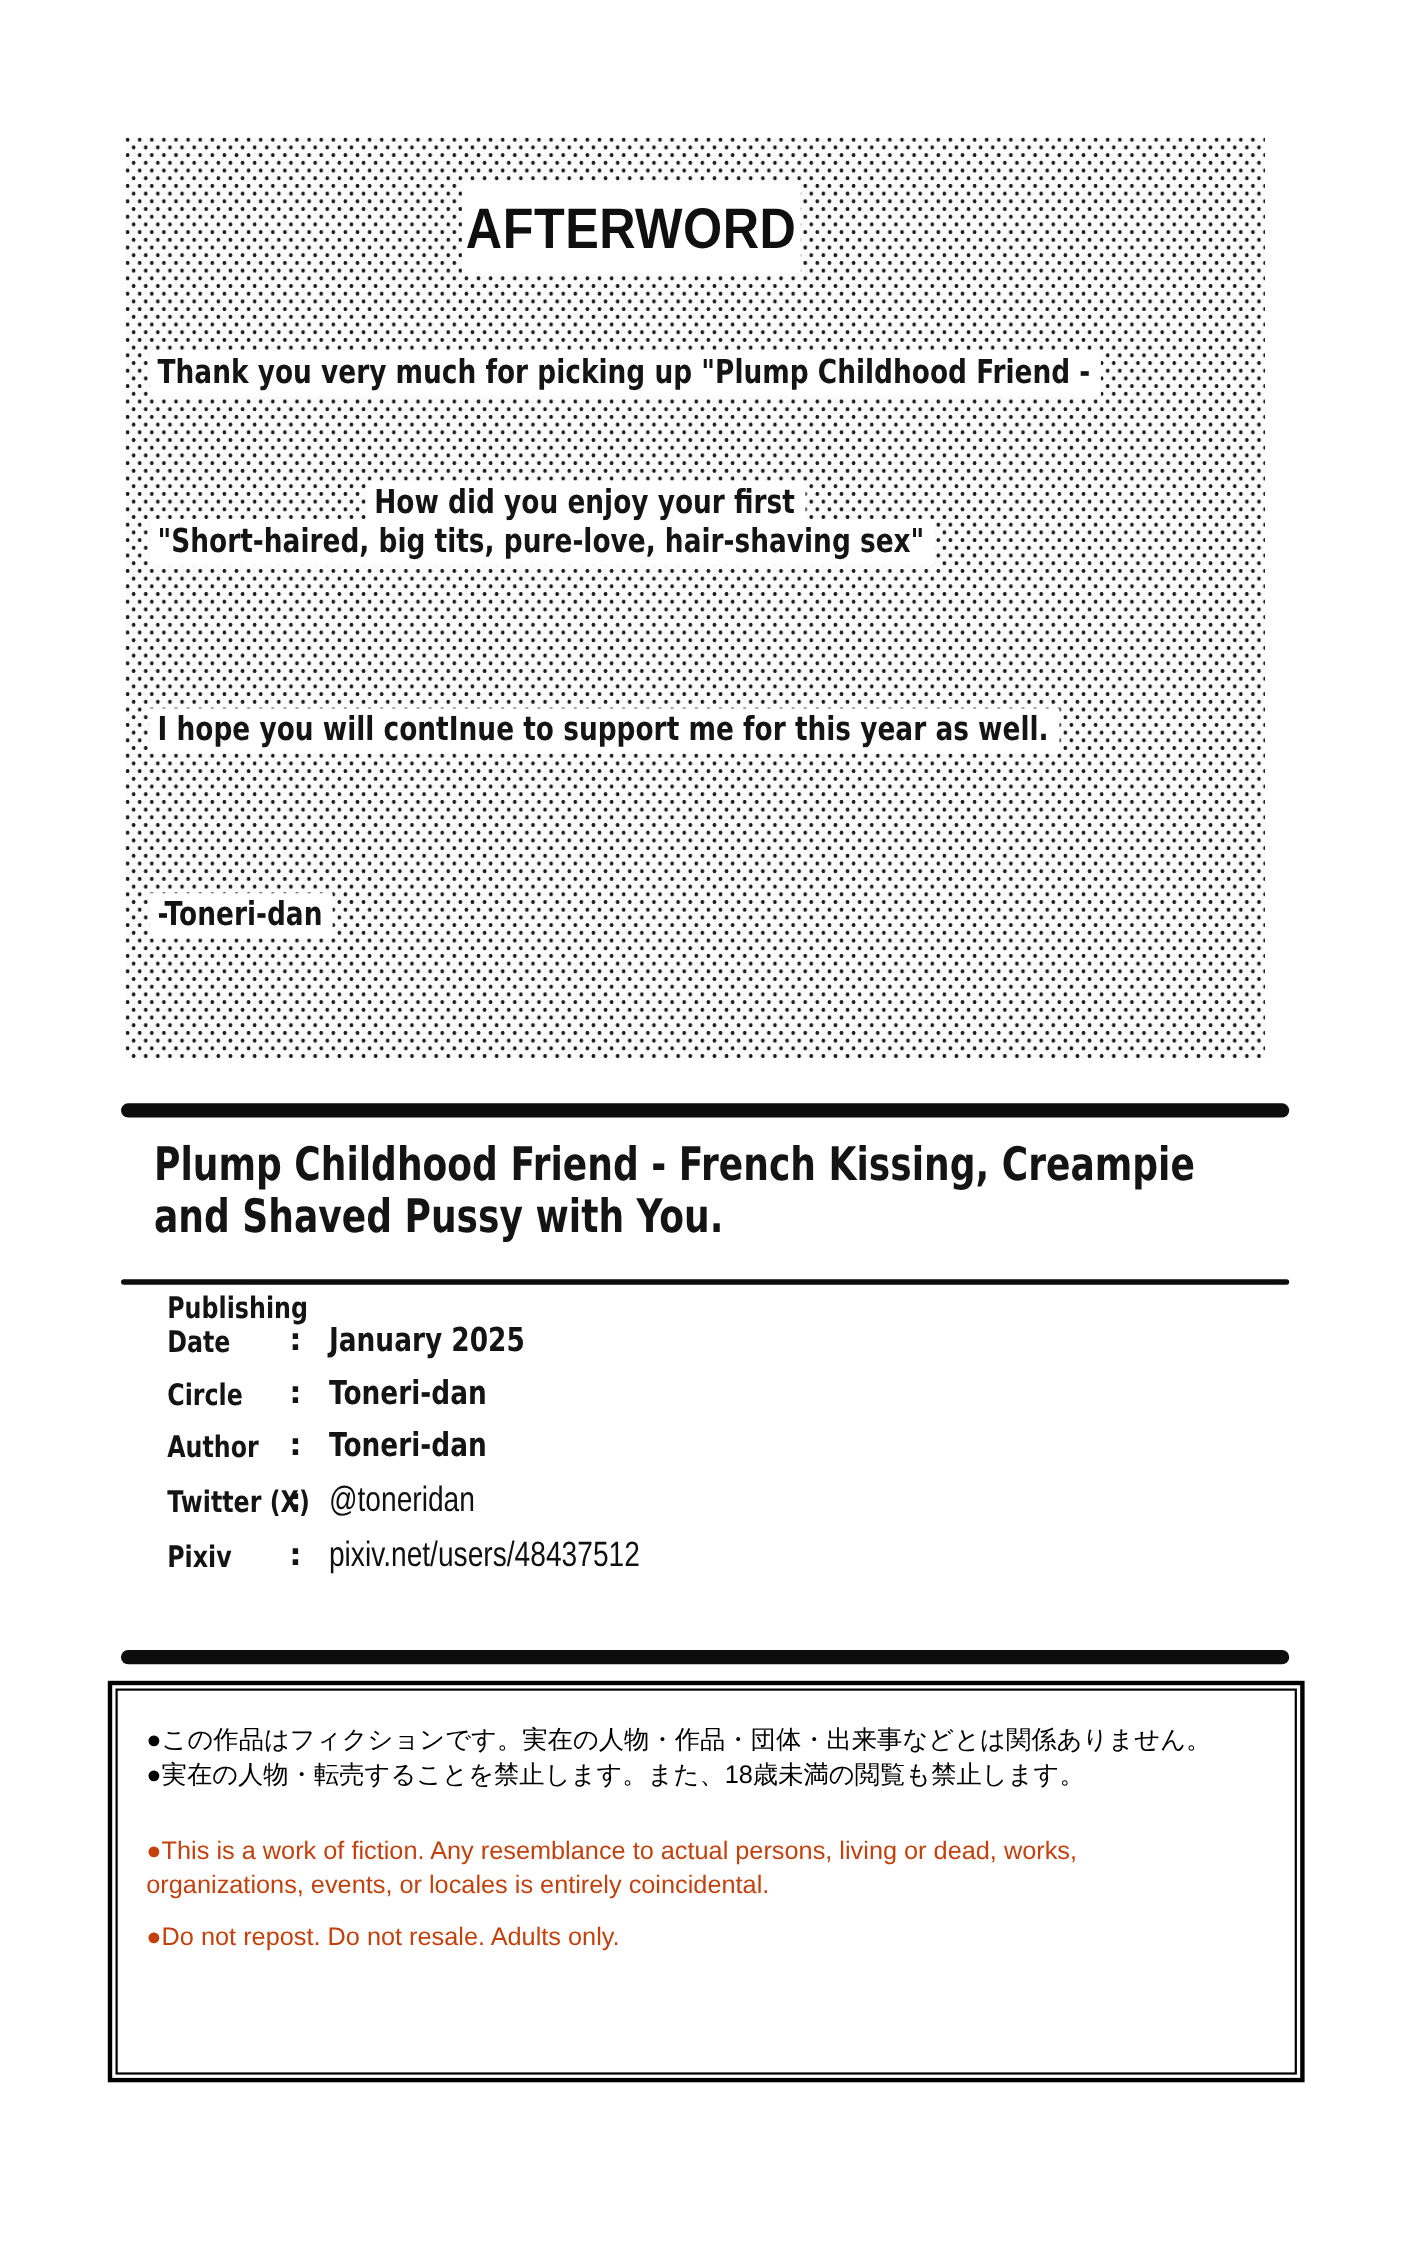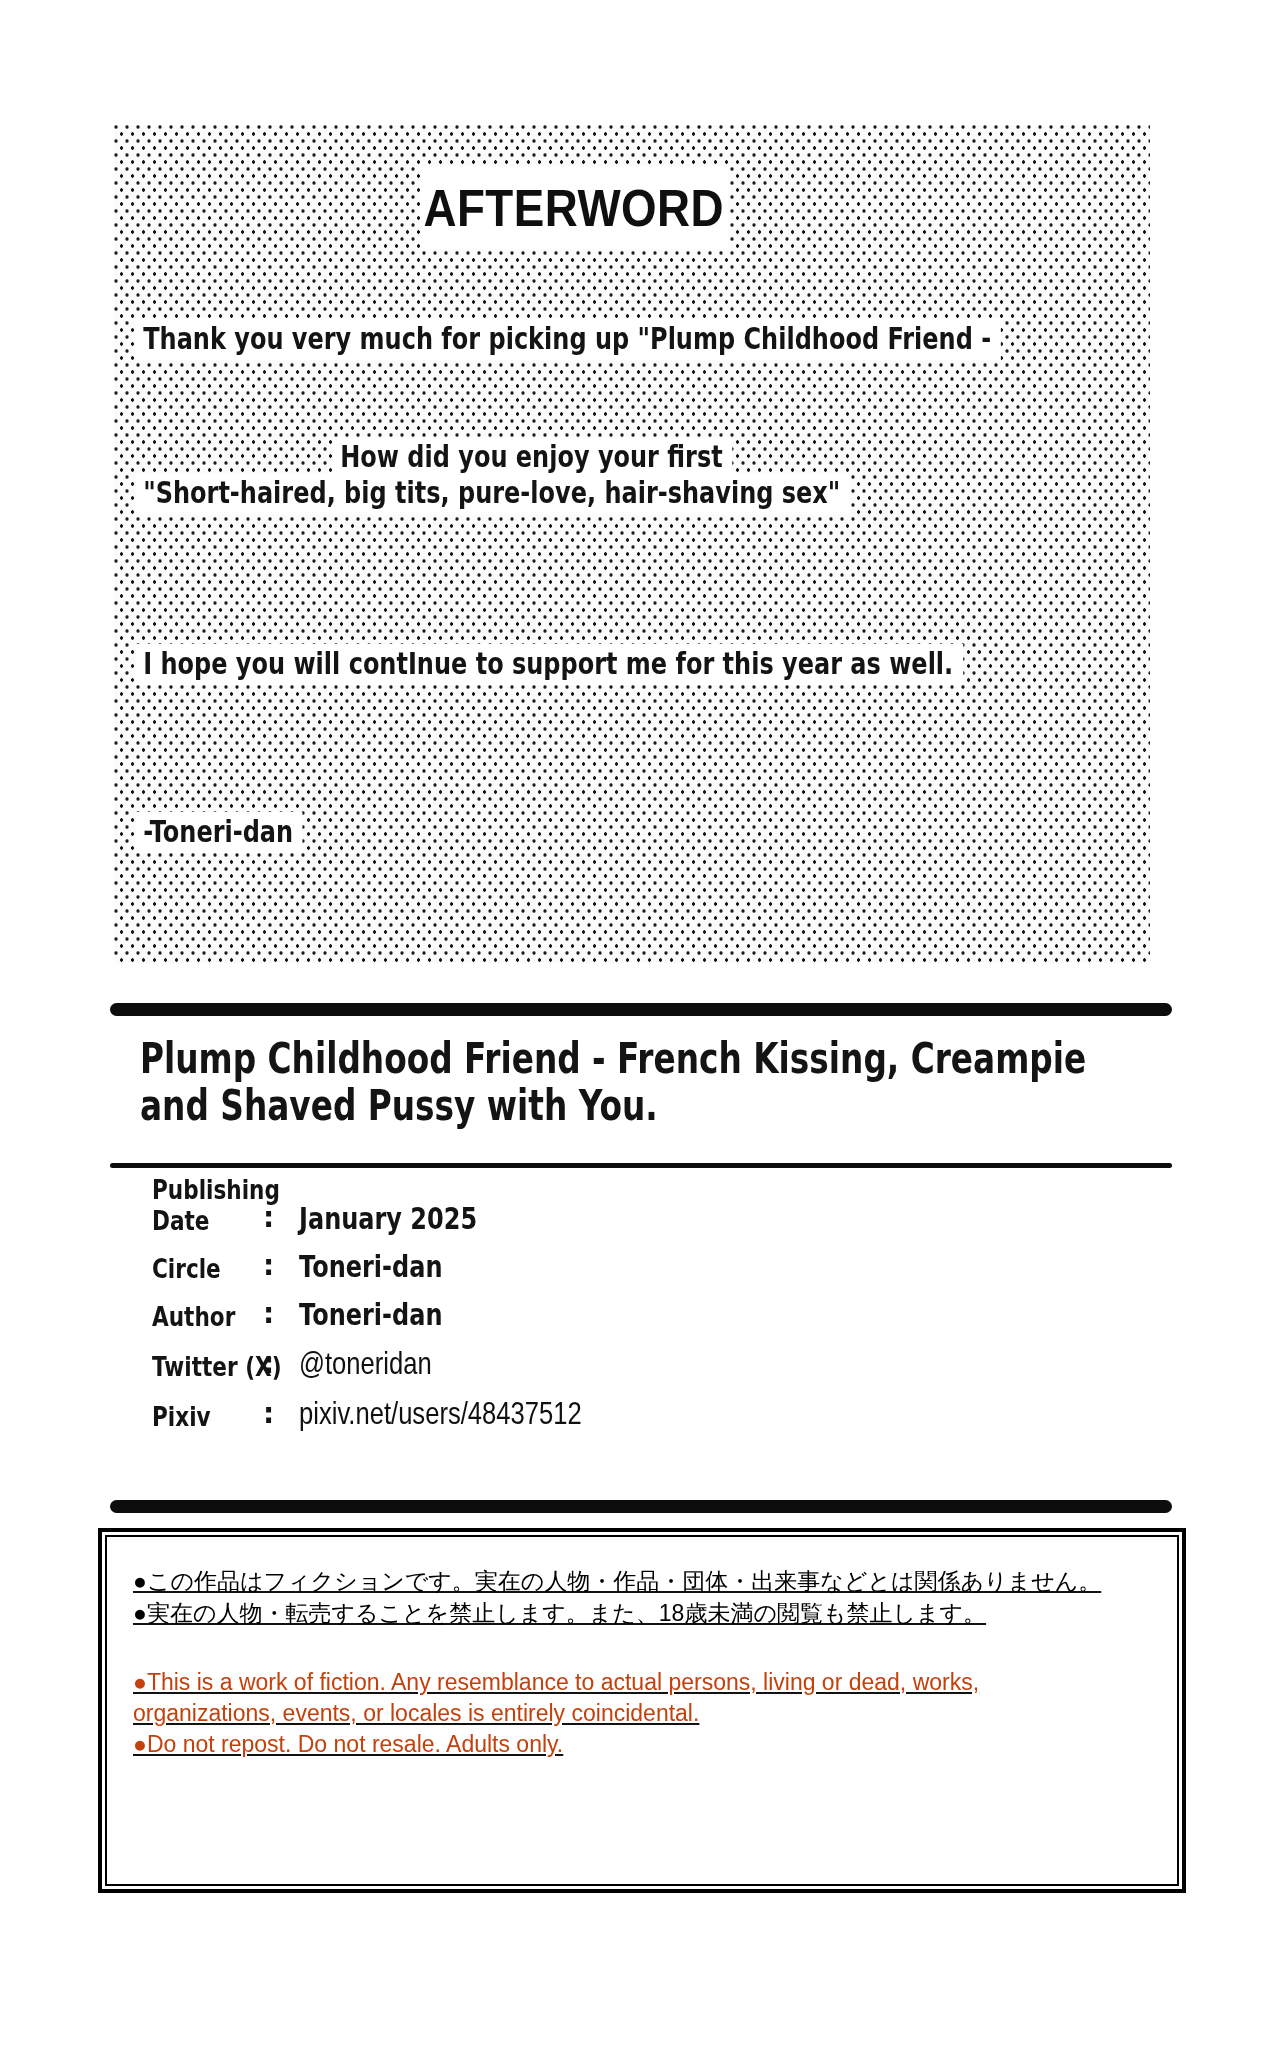--- a/index.html
+++ b/index.html
@@ -52,25 +52,25 @@
   .cval  { font-size:30px; line-height:34px; display:inline-block; white-space:nowrap;
            transform:scaleX(0.8); transform-origin:0 100%; }
   .cval-sans { font-family:"Liberation Sans", sans-serif; font-weight:normal; color:#101010;
            font-size:32px; line-height:37px; display:inline-block; white-space:nowrap;
            transform:scaleX(0.8); transform-origin:0 100%; }
 
   
   .notice { position:absolute; left:98px; top:1528px; width:1088px; height:365px;
             border:4px solid #000; box-sizing:border-box; background:#ffffff; }
   .notice-inner { position:absolute; inset:3px; border:2px solid #000; }
-  .notice-content { padding:28px 24px 0 26px;text-decoration:underline; }
+  .notice-content { padding:28px 24px 0 26px; }
   .jp { font-size:23px; line-height:32px; color:#000; }
   .en { font-size:23px; line-height:31px; color:#c2410c; white-space:pre-line; }
   .en1 { margin-top:38px; }
-  .en2 { margin-top:0; }
+  .en2 { margin-top:16px; }
 </style>
 </head>
 <body>
 
 <div class="page">
 
   <section class="halftone">
 
     <div class="aw-titlebox">
       <span class="aw-title">AFTERWORD</span>

